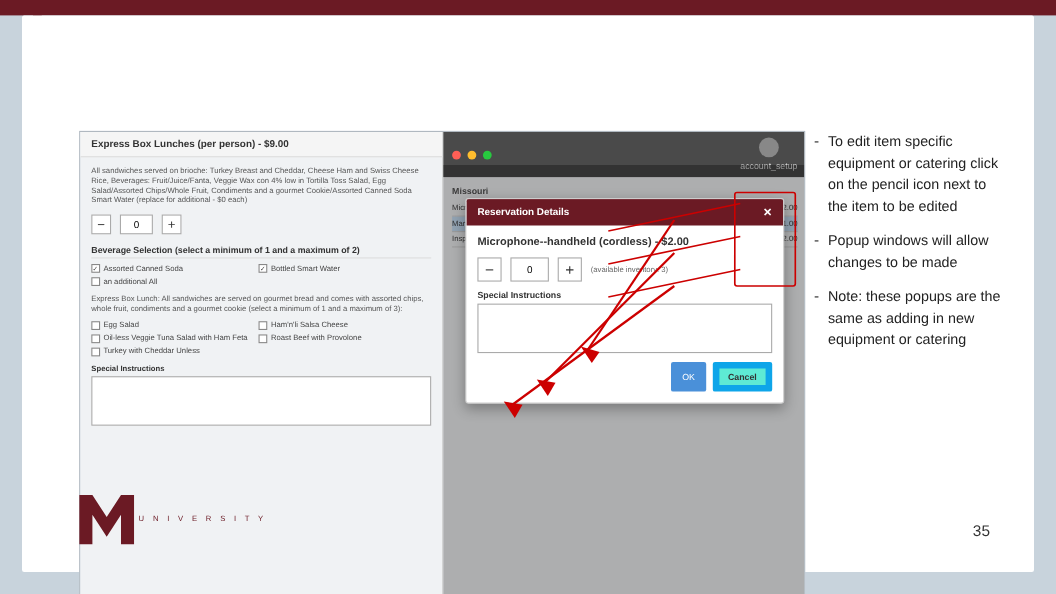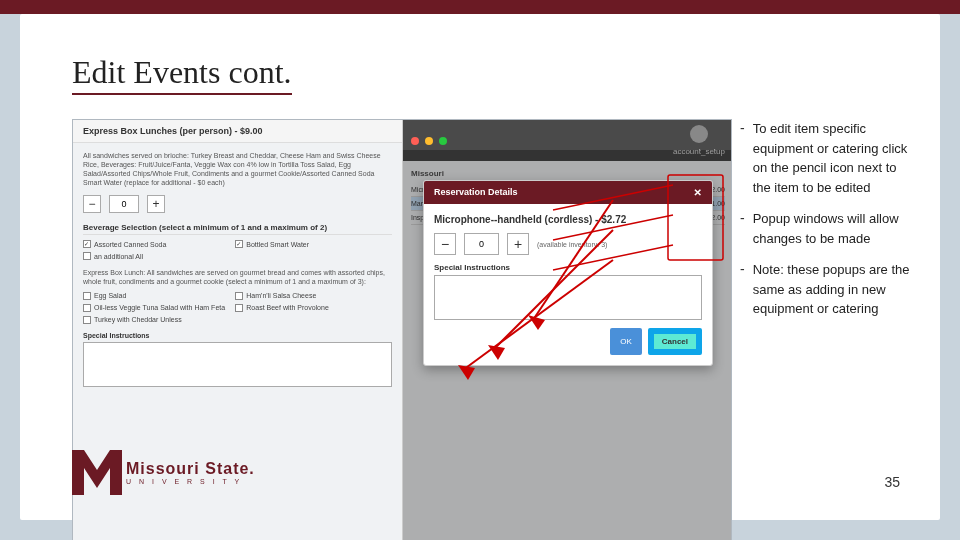--- a/index.html
+++ b/index.html
@@ -438,21 +438,20 @@
   <div class="top-bar"></div>
 
   <div class="brand-bars">
     <div class="brand-bar-item" style="height: 28px;"></div>
     <div class="brand-bar-item" style="height: 22px;"></div>
     <div class="brand-bar-item" style="height: 16px;"></div>
   </div>
 
   <div class="main-content">
 
-    <div class="page-title">Edit Events cont.</div>
 
     <div class="screenshot-area">
 
       <div class="ss-left">
         <div class="ss-left-header">Express Box Lunches (per person) - $9.00</div>
         <div class="ss-left-body">
           <div class="ss-left-desc">All sandwiches served on brioche: Turkey Breast and Cheddar, Cheese Ham and Swiss Cheese Rice, Beverages: Fruit/Juice/Fanta, Veggie Wax con 4% low in Tortilla Toss Salad, Egg Salad/Assorted Chips/Whole Fruit, Condiments and a gourmet Cookie/Assorted Canned Soda Smart Water (replace for additional - $0 each)</div>
 
           <div class="ss-qty-row">
             <div class="ss-qty-btn">−</div>
@@ -545,21 +544,21 @@
           </div>
         </div>
 
         <div class="ss-popup-overlay">
           <div class="ss-popup">
             <div class="ss-popup-header">
               <span>Reservation Details</span>
               <span class="ss-popup-close">✕</span>
             </div>
             <div class="ss-popup-body">
-              <div class="ss-popup-item-title">Microphone--handheld (cordless) - $2.72</div>
+              <div class="ss-popup-item-title">Microphone--handheld (cordless) - $2.00</div>
 
               <div class="ss-popup-qty-row">
                 <div class="ss-popup-qty-btn">−</div>
                 <input class="ss-popup-qty-val" type="text" value="0" style="">
                 <div class="ss-popup-qty-btn">+</div>
                 <span class="ss-popup-avail">(available inventory: 3)</span>
               </div>
 
               <div class="ss-popup-special">
                 <div class="ss-popup-special-label">Special Instructions</div>
@@ -610,19 +609,18 @@
     </div>
 
     <div class="page-number">35</div>
 
     <div class="logo-area">
 
       <svg class="logo-m" viewBox="0 0 50 45">
         <polygon points="0,0 12,0 25,20 38,0 50,0 50,45 38,45 38,18 25,38 12,18 12,45 0,45" fill="#6b1a24"></polygon>
       </svg>
       <div class="logo-text">
-        <span class="logo-missouri">Missouri State.</span>
         <span class="logo-university">U N I V E R S I T Y</span>
       </div>
     </div>
 
   </div>
 </div>
 
 </body></html>

